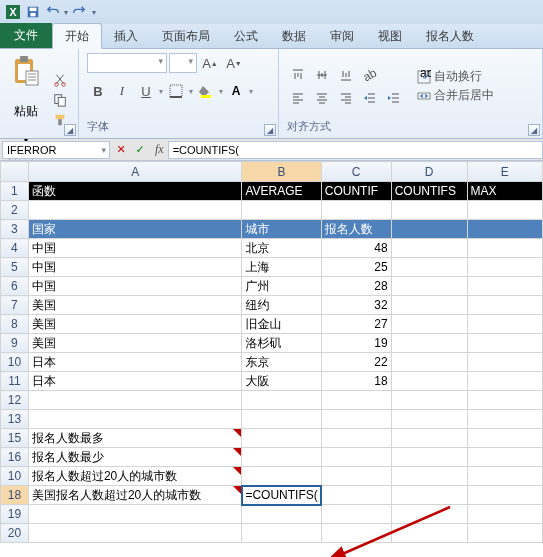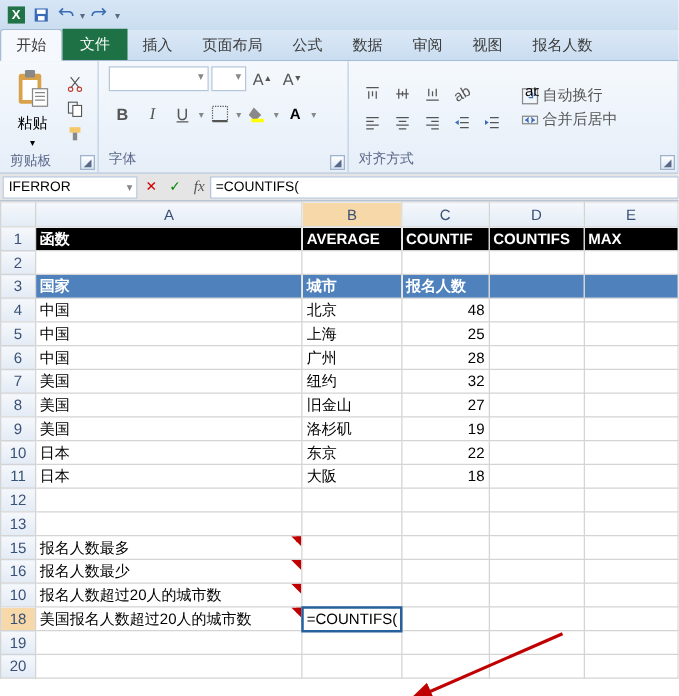--- a/index.html
+++ b/index.html
@@ -9,21 +9,21 @@
 .qat-ico svg{width:14px;height:14px}
 .tabs{height:25px;background:linear-gradient(#dbe8f6,#c9ddf0);display:flex;align-items:flex-end;border-bottom:1px solid #a7bcd4}
 .tab{padding:4px 12px 3px;color:#3b3b3b;cursor:pointer;font-size:12px}
 .tab.file{background:#1e7145;color:#fff;border-radius:0;padding:4px 14px}
 .tab.active{background:#f5f9fd;border:1px solid #a7bcd4;border-bottom:1px solid #f5f9fd;margin-bottom:-1px;border-radius:3px 3px 0 0}
 .ribbon{height:90px;background:linear-gradient(#f5f9fd,#e6eef8);display:flex;border-bottom:1px solid #a7bcd4}
 .group{border-right:1px solid #c0d0e4;padding:4px 8px 2px;display:flex;flex-direction:column;justify-content:space-between;position:relative}
 .group-label{color:#5a688a;font-size:11px;padding-bottom:2px}
 .group-body{flex:1;display:flex;align-items:center;gap:4px}
 .clipboard-body{gap:6px}
-.paste-btn{display:flex;flex-direction:column;align-items:center;gap:3px;padding:2px 4px}
+.paste-btn{display:flex;flex-direction:column;align-items:center;gap:16px;padding:2px 4px}
 .paste-btn svg{width:28px;height:32px}
 .mini-btns{display:flex;flex-direction:column;gap:2px}
 .mini-btn{width:20px;height:18px;display:flex;align-items:center;justify-content:center}
 .font-row{display:flex;gap:2px;align-items:center;margin-bottom:4px}
 .font-sel{border:1px solid #b5c6dc;background:#fff;height:20px;padding:0 16px 0 4px;font-size:11px;color:#999;min-width:80px;position:relative}
 .font-sel.sm{min-width:28px}
 .font-sel::after{content:"▾";position:absolute;right:3px;top:2px;color:#888;font-size:9px}
 .tool-btn{width:22px;height:20px;border:1px solid transparent;display:flex;align-items:center;justify-content:center;color:#555;font-size:13px}
 .tool-btn.b{font-weight:bold}
 .tool-btn.i{font-style:italic;font-family:serif}
@@ -41,22 +41,22 @@
 .formula-input{flex:1;background:#fff;border:1px solid #b5c6dc;height:18px;padding:0 4px;font-size:11px;display:flex;align-items:center}
 .grid-wrap{position:relative}
 .grid{border-collapse:collapse;table-layout:fixed}
 .grid th,.grid td{border:1px solid #d4d4d4;height:19px;font-size:12px;padding:0 3px;overflow:hidden;white-space:nowrap}
 .grid thead th{background:linear-gradient(#f5f8fc,#e3ebf5);color:#3a5177;font-weight:normal;text-align:center;height:20px}
 .grid .rowhdr{background:linear-gradient(#f5f8fc,#e3ebf5);color:#3a5177;text-align:center;width:28px;font-weight:normal}
 .grid thead th.sel{background:#f7d8a8}
 .grid .rowhdr.sel{background:#f7d8a8}
 .corner{width:28px;background:#e3ebf5}
 .colA{width:214px}.colB{width:70px}.colC{width:70px}.colD{width:76px}.colE{width:76px}
-.hdr-dark{background:#000;color:#fff;font-weight:bold}
-.hdr-blue{background:#4f81bd;color:#fff;font-weight:bold}
+.hdr-dark{background:#000;color:#fff;font-weight:normal}
+.hdr-blue{background:#4f81bd;color:#fff;font-weight:normal}
 .num{text-align:right}
 .txt{text-align:left}
 .red-tri{position:relative}
 .red-tri::after{content:"";position:absolute;top:0;right:0;border:4px solid transparent;border-top-color:#c00000;border-right-color:#c00000}
 .edit-cell{background:#fff;outline:2px solid #26619c;outline-offset:-1px}
 .watermark{position:absolute;left:130px;top:278px;pointer-events:none;text-align:left;line-height:1.1}
 .wm1{font-size:26px;font-weight:bold}
 .wm1 .a{color:#2a6cc0}.wm1 .b{color:#ff8c1a}.wm1 .c{color:#2ba84a}
 .wm2{font-size:11px;color:#2a6cc0;text-align:right;letter-spacing:.5px}
 .wm3{font-size:18px;font-weight:bold;color:#2ba84a;margin-top:6px}
@@ -88,22 +88,22 @@
   <span style="font-size:8px;color:#5a688a">▾</span>
   <div class="qat-ico">
     <svg viewBox="0 0 16 16">
         <path d="M11 8 L14 5 L11 2 M14 5 H6 Q2 5 2 9" fill="none" stroke="#3a6cb5" stroke-width="1.5"></path>
       </svg>
   </div>
   <span style="font-size:8px;color:#5a688a;margin-left:2px">▾</span>
 </div>
 
 <div class="tabs">
+  <div class="tab file">文件</div>
   <div class="tab active">开始</div>
-  <div class="tab file">文件</div>
   <div class="tab">插入</div>
   <div class="tab">页面布局</div>
   <div class="tab">公式</div>
   <div class="tab">数据</div>
   <div class="tab">审阅</div>
   <div class="tab">视图</div>
   <div class="tab">报名人数</div>
 </div>
 
 <div class="ribbon">

